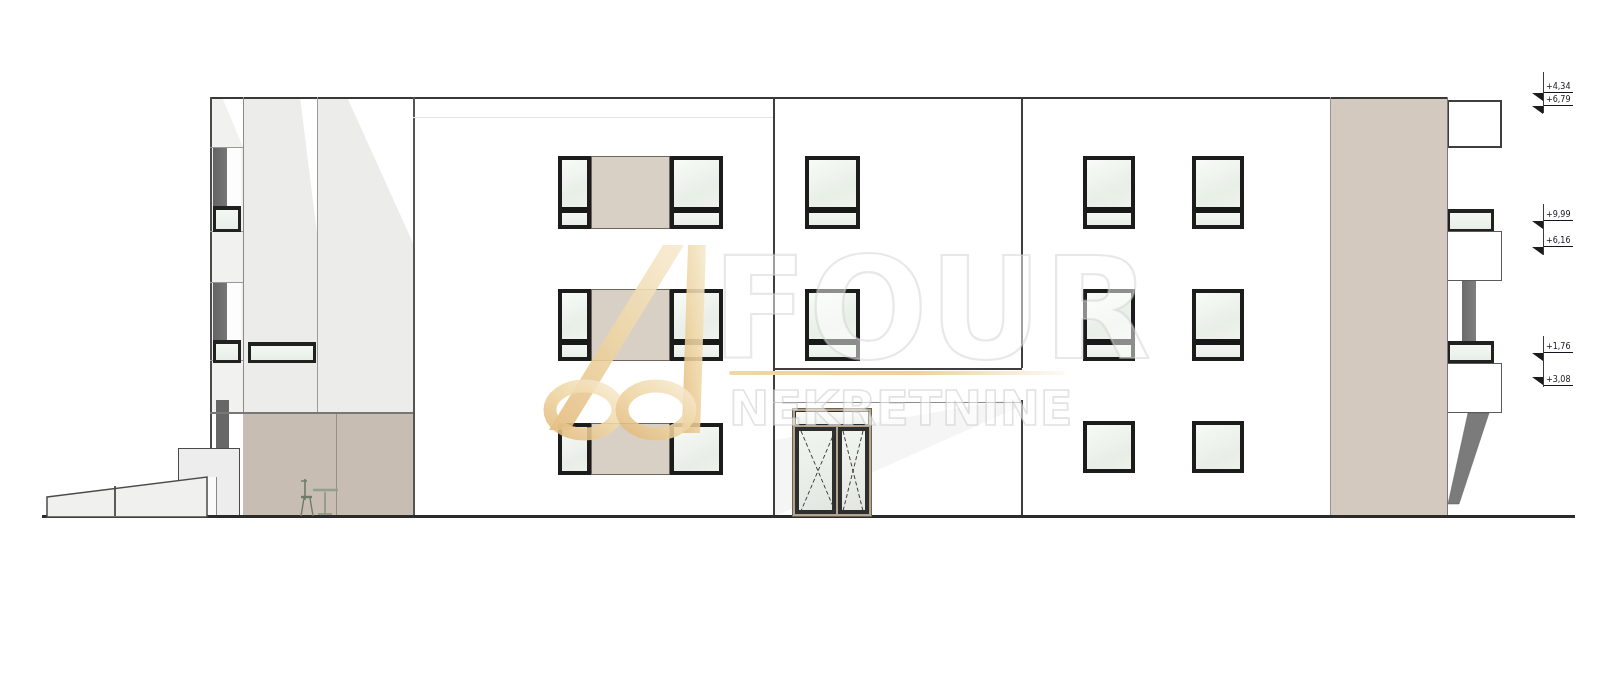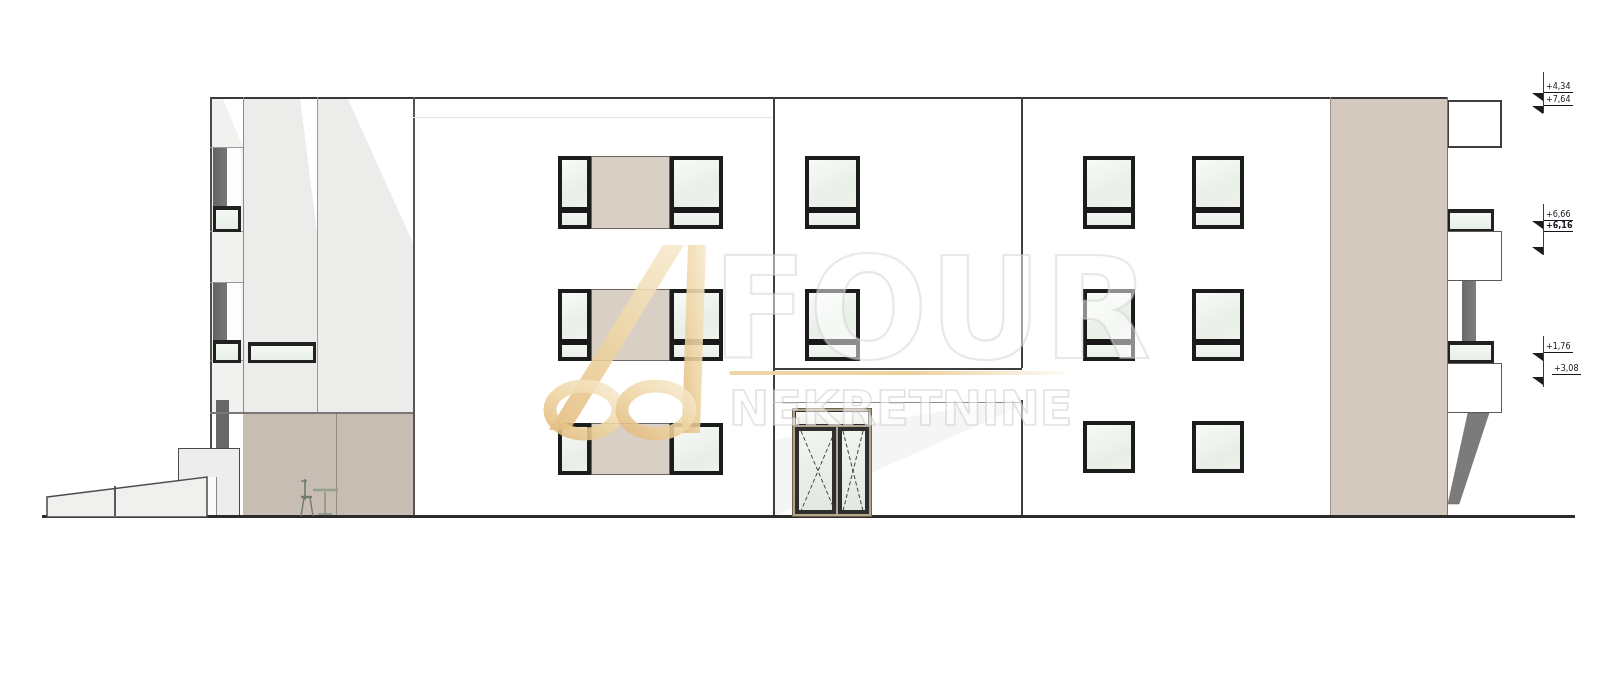--- a/index.html
+++ b/index.html
@@ -250,38 +250,38 @@
       <ellipse cx="64" cy="177" rx="34" ry="24"></ellipse>
       <ellipse cx="136" cy="177" rx="34" ry="24"></ellipse>
     </g>
   </svg>
 
   <div class="mline" style="top:72px;height:41px;"></div>
   <div class="mlabel" style="top:83px;">+4,34</div>
   <svg class="mtri" style="top:92.5px;" width="11" height="8">
       <polygon points="0,0 11,0 11,8" fill="#1c1c1c"></polygon>
     </svg>
-  <div class="mlabel" style="top:96px;">+7,64</div>
+  <div class="mlabel" style="top:96px;">+6,79</div>
   <svg class="mtri" style="top:105.5px;" width="11" height="8">
       <polygon points="0,0 11,0 11,8" fill="#1c1c1c"></polygon>
     </svg>
 
   <div class="mline" style="top:204px;height:51px;"></div>
-  <div class="mlabel" style="top:211px;">+6,66</div>
+  <div class="mlabel" style="top:211px;">+9,99</div>
   <svg class="mtri" style="top:220.5px;" width="11" height="8">
       <polygon points="0,0 11,0 11,8" fill="#1c1c1c"></polygon>
     </svg>
-  <div class="mlabel" style="top:222px;font-weight:bold;">+6,16</div>
+  <div class="mlabel" style="top:237px;">+6,16</div>
   <svg class="mtri" style="top:246.5px;" width="11" height="8">
       <polygon points="0,0 11,0 11,8" fill="#1c1c1c"></polygon>
     </svg>
 
   <div class="mline" style="top:336px;height:51px;"></div>
   <div class="mlabel" style="top:343px;">+1,76</div>
   <svg class="mtri" style="top:352.5px;" width="11" height="8">
       <polygon points="0,0 11,0 11,8" fill="#1c1c1c"></polygon>
     </svg>
-  <div class="mlabel" style="top:365px;margin-left:8px;">+3,08</div>
+  <div class="mlabel" style="top:376px;">+3,08</div>
   <svg class="mtri" style="top:376.5px;" width="11" height="8">
       <polygon points="0,0 11,0 11,8" fill="#1c1c1c"></polygon>
     </svg>
 
 </div>
 
 </body></html>

